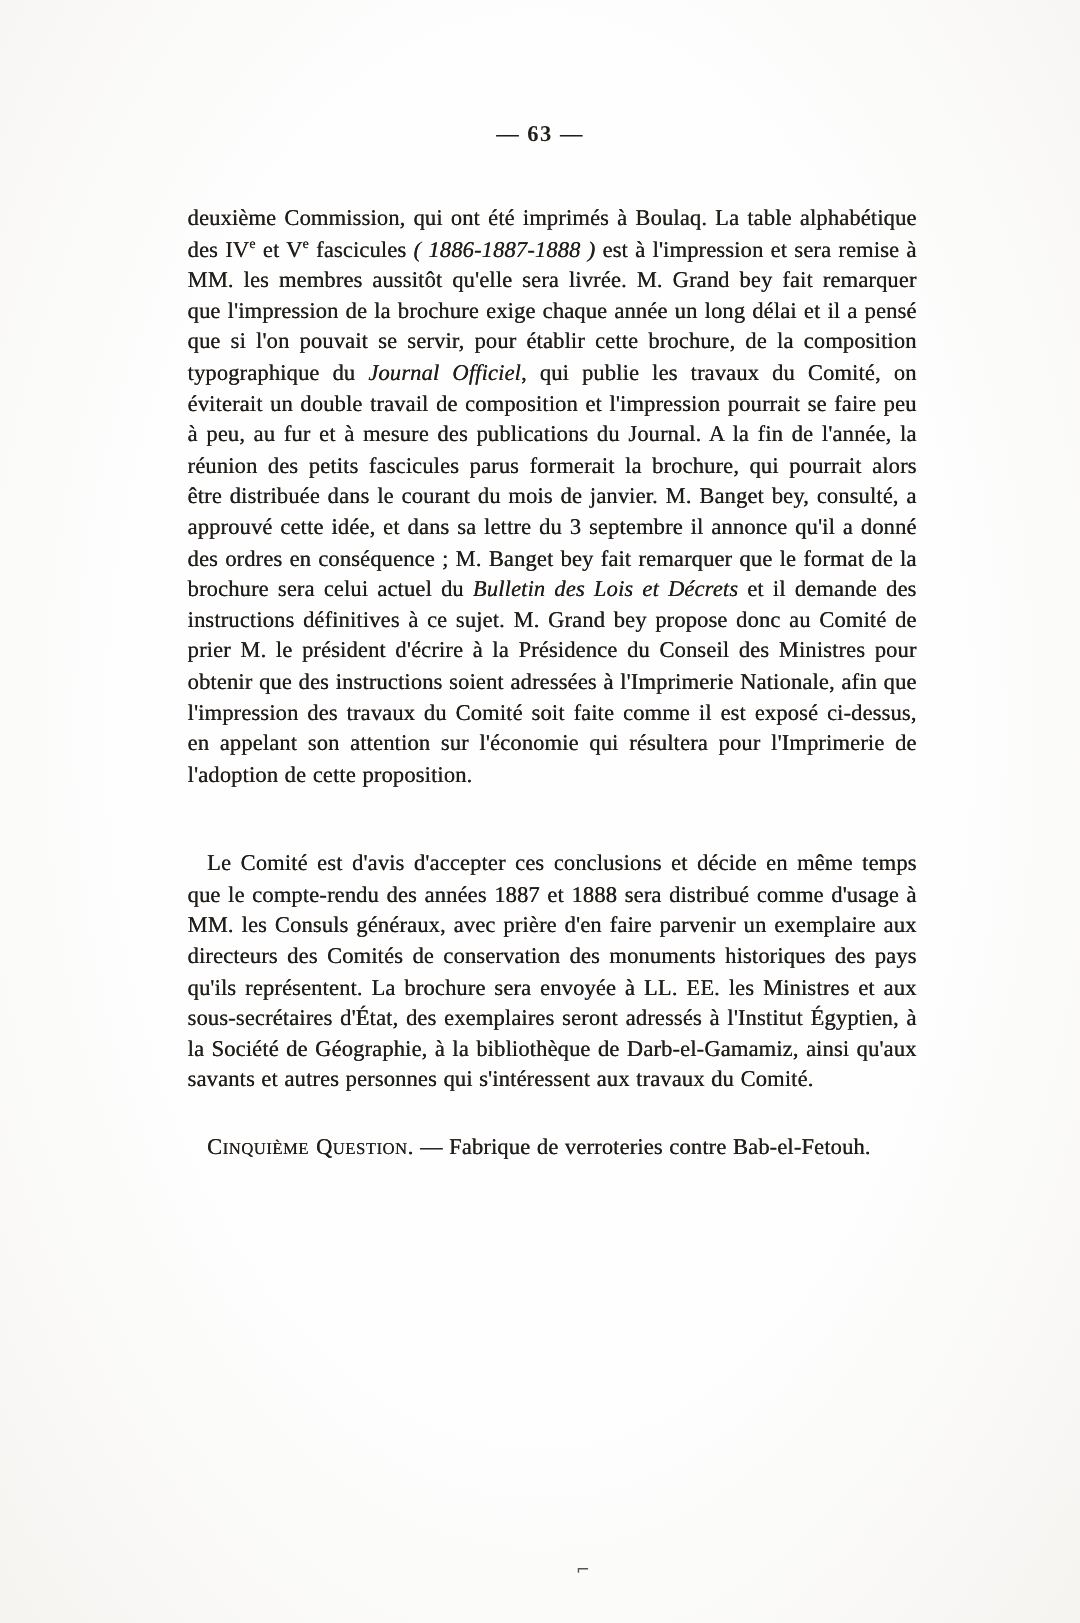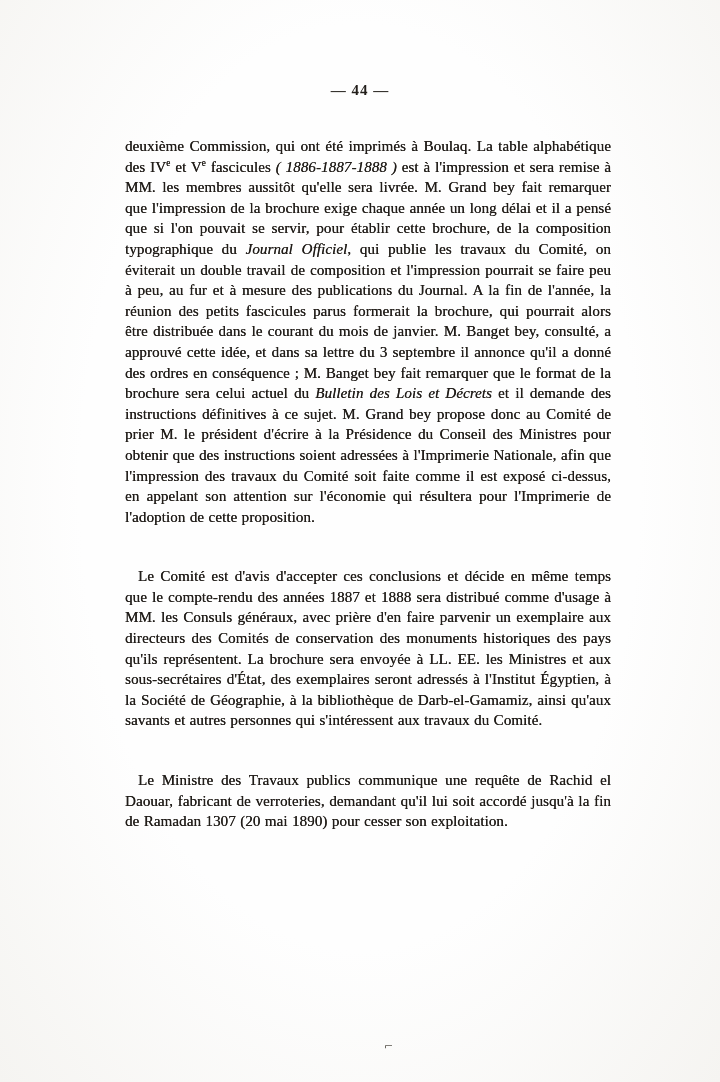--- a/index.html
+++ b/index.html
@@ -70,22 +70,22 @@
     left: 384px;
     font-size: 11px;
     color: #5a564f;
     font-family: "DejaVu Sans", sans-serif;
   }
 </style>
 </head>
 <body>
 
 <div class="scan-page">
-  <div class="page-number">— 44 —</div>
+  <div class="page-number">— 63 —</div>
 
   <div class="body-text">
       <p class=""><span>deuxième Commission, qui ont été imprimés à Boulaq. La table alphabétique des IV</span><span class="seg-sup">e</span><span> et V</span><span class="seg-sup">e</span><span> fascicules </span><span class="seg-italic">( 1886-1887-1888 )</span><span> est à l'impression et sera remise à MM. les membres aussitôt qu'elle sera livrée. M. Grand bey fait remarquer que l'impression de la brochure exige chaque année un long délai et il a pensé que si l'on pouvait se servir, pour établir cette brochure, de la composition typographique du </span><span class="seg-italic">Journal Officiel</span><span>, qui publie les travaux du Comité, on éviterait un double travail de composition et l'impression pourrait se faire peu à peu, au fur et à mesure des publications du Journal. A la fin de l'année, la réunion des petits fascicules parus formerait la brochure, qui pourrait alors être distribuée dans le courant du mois de janvier. M. Banget bey, consulté, a approuvé cette idée, et dans sa lettre du 3 septembre il annonce qu'il a donné des ordres en conséquence ; M. Banget bey fait remarquer que le format de la brochure sera celui actuel du </span><span class="seg-italic">Bulletin des Lois et Décrets</span><span> et il demande des instructions définitives à ce sujet. M. Grand bey propose donc au Comité de prier M. le président d'écrire à la Présidence du Conseil des Ministres pour obtenir que des instructions soient adressées à l'Imprimerie Nationale, afin que l'impression des travaux du Comité soit faite comme il est exposé ci-dessus, en appelant son attention sur l'économie qui résultera pour l'Imprimerie de l'adoption de cette proposition.</span></p>
       <p class="indent "><span>Le Comité est d'avis d'accepter ces conclusions et décide en même temps que le compte-rendu des années 1887 et 1888 sera distribué comme d'usage à MM. les Consuls généraux, avec prière d'en faire parvenir un exemplaire aux directeurs des Comités de conservation des monuments historiques des pays qu'ils représentent. La brochure sera envoyée à LL. EE. les Ministres et aux sous-secrétaires d'État, des exemplaires seront adressés à l'Institut Égyptien, à la Société de Géographie, à la bibliothèque de Darb-el-Gamamiz, ainsi qu'aux savants et autres personnes qui s'intéressent aux travaux du Comité.</span></p>
-      <p class="indent "><span>Le Ministre des Travaux publics communique une requête de Rachid el Daouar, fabricant de verroteries, demandant qu'il lui soit accordé jusqu'à la fin de Ramadan 1307 (20 mai 1890) pour cesser son exploitation.</span></p>
+      <p class="indent space-before"><span class="seg-smallcaps">Cinquième Question</span><span>. — Fabrique de verroteries contre Bab-el-Fetouh.</span></p>
     </div>
 
   <div class="printer-mark">⌐</div>
 </div>
 
 </body></html>

